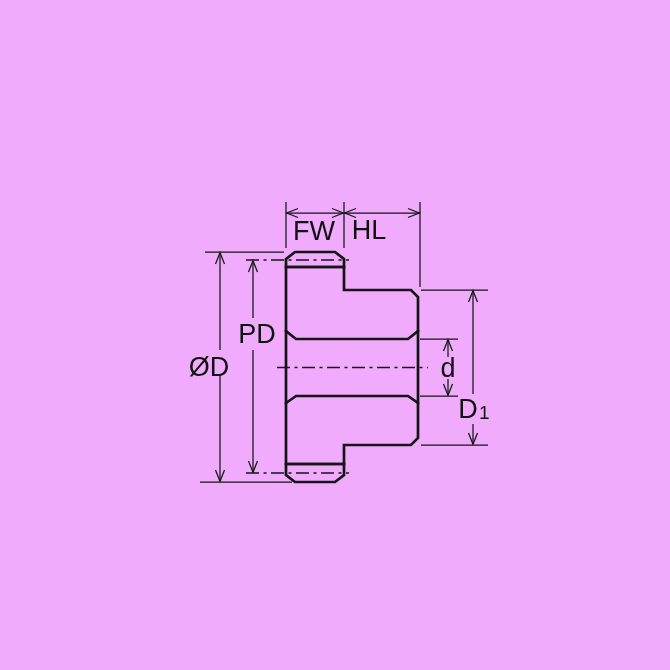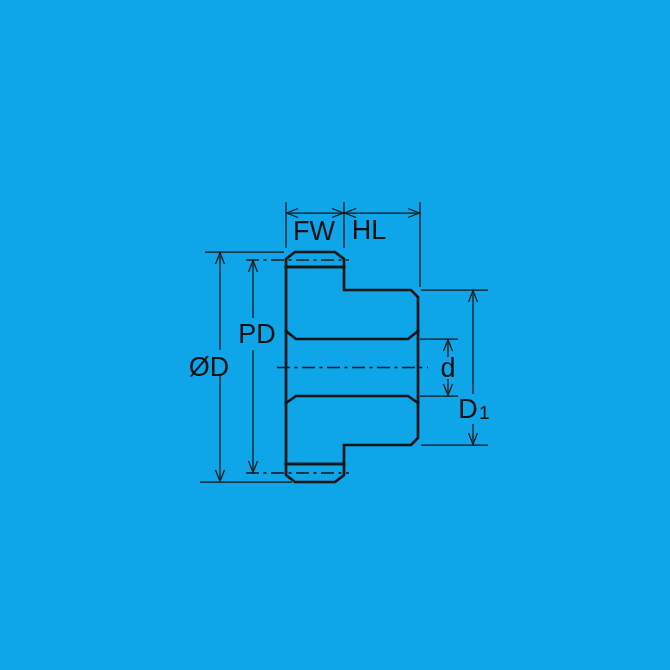--- a/index.html
+++ b/index.html
@@ -8,21 +8,21 @@
     background: #ffffff;
     width: 670px;
     height: 670px;
     overflow: hidden;
     font-family: "Liberation Sans", sans-serif;
   }
   .canvas {
     position: relative;
     width: 670px;
     height: 670px;
-    background: #0ea5e9;
+    background: #f0abfc;
     text-align: center;
   }
   svg { display: block; }
   .thick {
     stroke: #151515;
     stroke-width: 2.7;
     fill: none;
     stroke-linejoin: miter;
     stroke-linecap: butt;
   }

